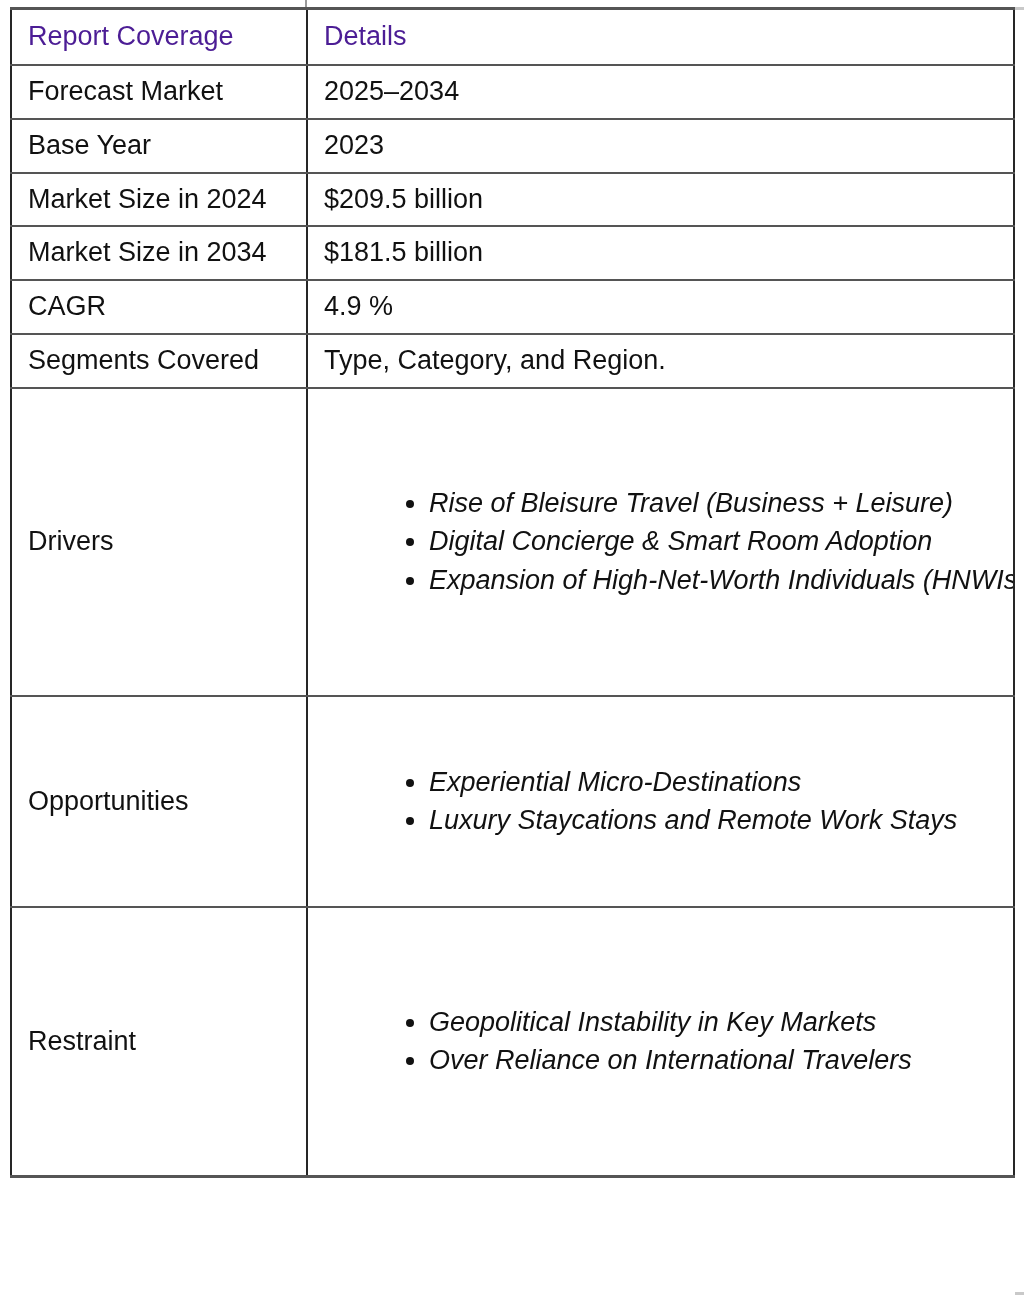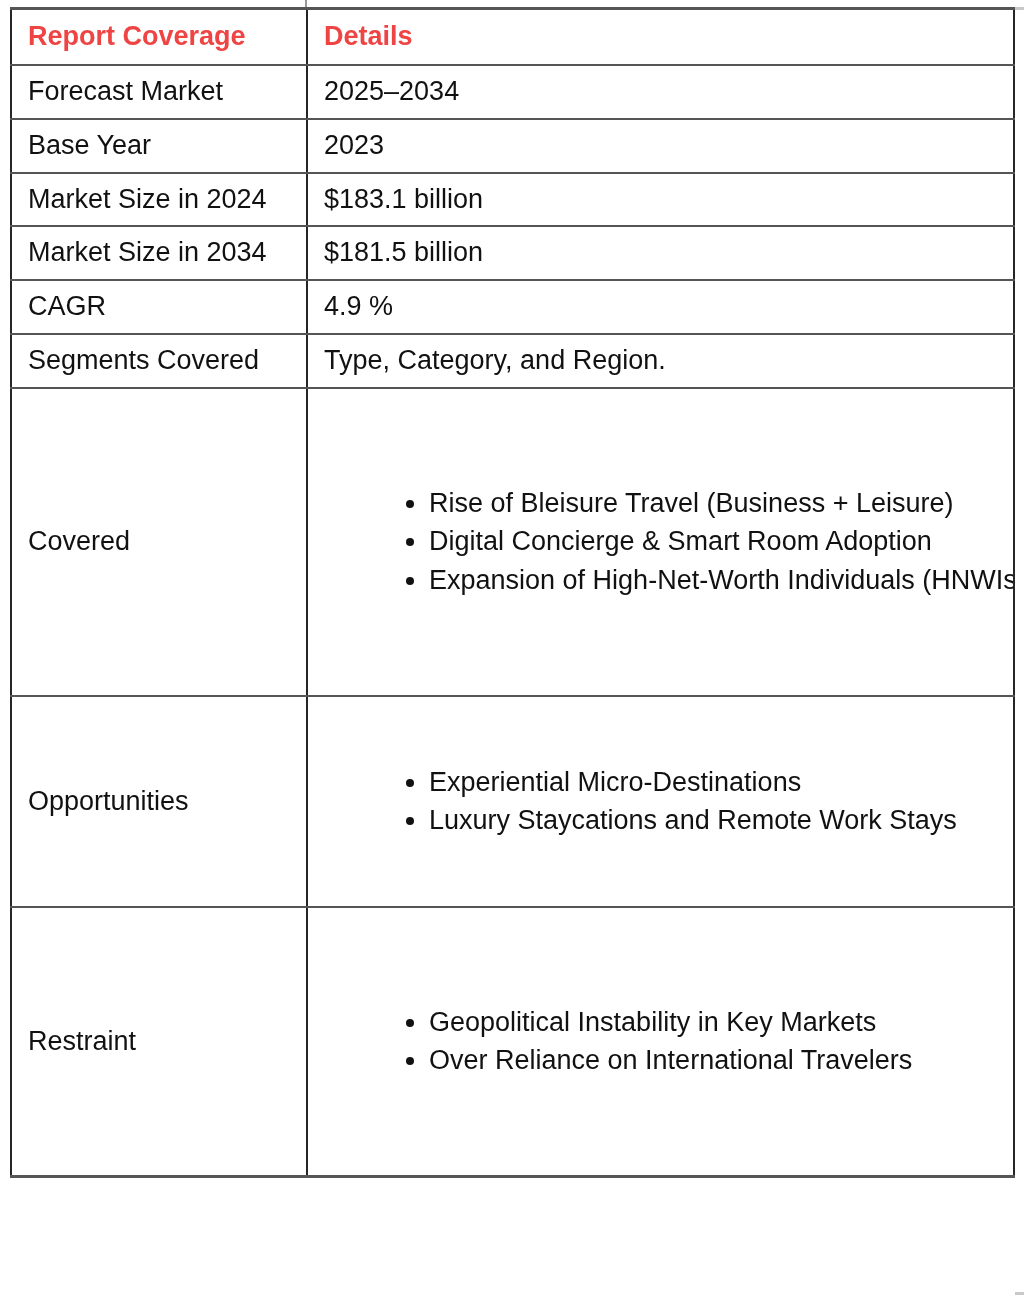--- a/index.html
+++ b/index.html
@@ -35,22 +35,22 @@
     border-right: 2px solid #262626;
     font-size: 27px;
     font-weight: normal;
     text-align: left;
     vertical-align: middle;
     padding: 0 6px 0 16px;
     overflow: hidden;
     white-space: nowrap;
   }
   table.report th {
-    font-weight: bold;
-    color: #ef4444;
+    font-weight: normal;
+    color: #4c1d95;
     margin-left: 20px;
   }
   
   tr.r-head { height: 56px; }
   tr.r-1 { height: 54px; }
   tr.r-2 { height: 54px; }
   tr.r-3 { height: 53px; }
   tr.r-4 { height: 54px; padding-left: 12px; }
   tr.r-5 { height: 54px; margin-left: 32px; }
   tr.r-6 { height: 53px; }
@@ -59,20 +59,21 @@
   tr.r-opportunities { height: 211px; }
   tr.r-restraint { height: 270px; }
 
   td.tall-label {
     vertical-align: middle;
     padding-top: 14px; 
   }
   td.bullets-cell {
     vertical-align: top;
     padding: 52px 0 0 0;
+    font-style: italic;
   }
   ul.bullet-list {
     margin: 0;
     padding-left: 105px;
     list-style: disc outside;
   }
   ul.bullet-list li {
     line-height: 38.5px;
     white-space: nowrap;
   }
@@ -104,37 +105,37 @@
       <tr class="r-1">
         <td>Forecast Market</td>
         <td>2025–2034</td>
       </tr>
       <tr class="r-2">
         <td>Base Year</td>
         <td>2023</td>
       </tr>
       <tr class="r-3">
         <td>Market Size in 2024</td>
-        <td>$183.1 billion</td>
+        <td>$209.5 billion</td>
       </tr>
       <tr class="r-4">
         <td>Market Size in 2034</td>
         <td>$181.5 billion</td>
       </tr>
       <tr class="r-5">
         <td>CAGR</td>
         <td>4.9 %</td>
       </tr>
       <tr class="r-7">
         <td>Segments Covered</td>
         <td>Type, Category, and Region.</td>
       </tr>
 
       <tr class="r-drivers">
-        <td class="tall-label">Covered</td>
+        <td class="tall-label">Drivers</td>
         <td class="bullets-cell">
           <ul class="bullet-list">
             <li>Rise of Bleisure Travel (Business + Leisure)</li>
             <li>Digital Concierge &amp; Smart Room Adoption</li>
             <li>Expansion of High-Net-Worth Individuals (HNWIs)</li>
           </ul>
         </td>
       </tr>
 
       <tr class="r-opportunities">

